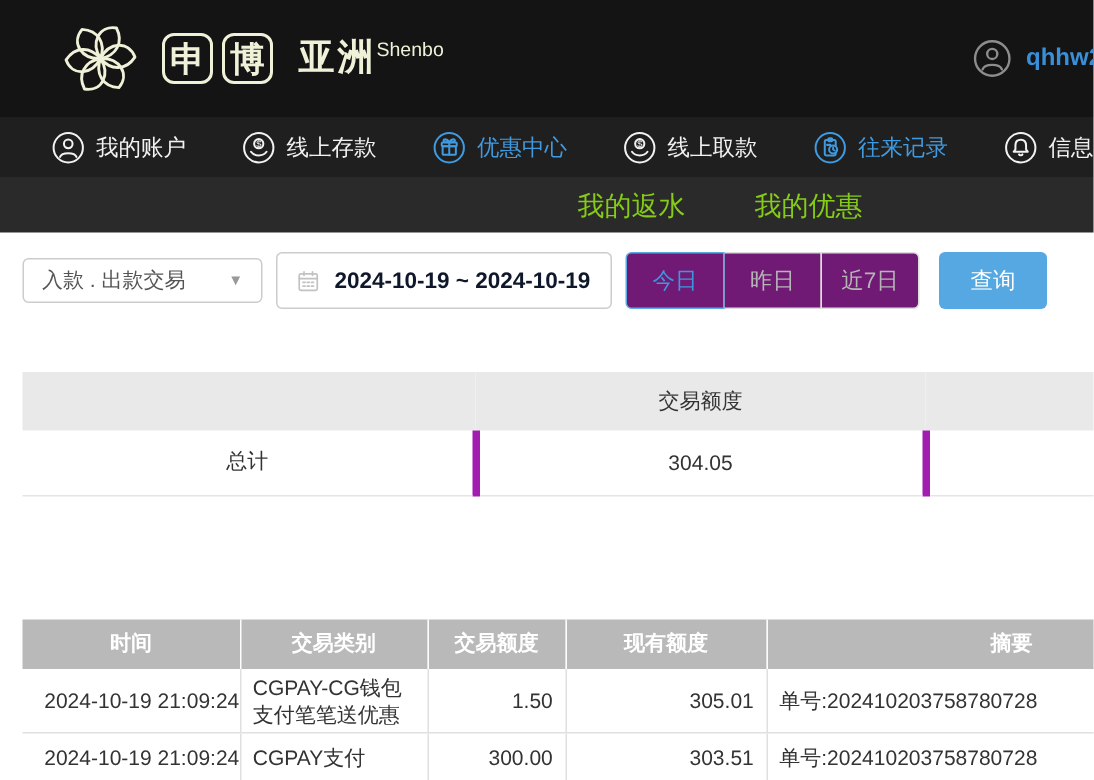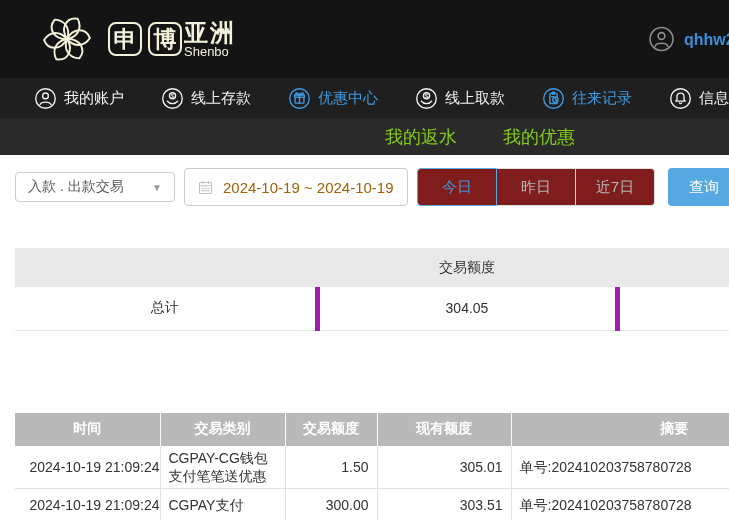--- a/index.html
+++ b/index.html
@@ -9,21 +9,21 @@
   .page { width:960px; }
 
   
   .header { width:960px; height:78px; background:#141414; position:relative;
     display:flex; align-items:center; }
   .logo { margin-left:36px; display:flex; align-items:center; color:#eff1d8; cursor:pointer; }
   .logo-flower svg { width:62px; height:62px; display:block; }
   .logo-chars { display:flex; margin-left:10px; gap:6px; }
   .logo-char { width:34px; height:34px; border:2px solid #eff1d8; border-radius:8px;
     display:flex; align-items:center; justify-content:center; font-size:23px; font-weight:bold; }
-  .logo-region { margin-left:2px; display:flex; flex-direction:column; line-height:1.05; }
+  .logo-region { margin-left:17px; display:flex; flex-direction:row; line-height:1.05; }
   .logo-region-cn { font-size:24px; font-weight:bold; letter-spacing:2px; }
   .logo-region-en { font-size:13px; }
   .user-box { position:absolute; left:648px; top:50%; transform:translateY(-50%);
     display:flex; align-items:center; gap:9px; cursor:pointer; }
   .user-box svg { width:27px; height:27px; color:#8d8d8d; display:block; }
   .user-name { color:#3a8fd9; font-size:16px; font-weight:bold; }
 
   
   .nav { width:960px; height:40px; background:#1f1f1f; display:flex; align-items:center;
     padding-left:34px; gap:37px; }
@@ -40,24 +40,24 @@
   
   .content { width:960px; padding:13px 15px 0; }
 
   .filter-bar { display:flex; align-items:center; }
   .select-box { width:160px; height:30px; border:1px solid #ccc; border-radius:4px;
     display:flex; align-items:center; padding:0 12px; color:#555; font-size:14px;
     background:#fff; cursor:pointer;justify-content:space-between; }
   .select-arrow { margin-left:auto; color:#999; font-size:10px; }
   .date-box { margin-left:9px; width:224px; height:38px; border:1px solid #ccc;
     border-radius:4px; display:flex; align-items:center; gap:9px; padding:0 12px;
-    color:#a16207; font-size:15px; cursor:pointer; }
+    color:#0f172a; font-size:15px; cursor:pointer;font-weight:bold; }
   .date-box svg { width:17px; height:17px; color:#c2c2c2; display:block; }
   .quick-group { margin-left:9px; display:flex; }
-  .quick-btn { width:80px; height:38px; background:#7f1d1d; border:1px solid #ddd;
+  .quick-btn { width:66px; height:38px; background:#701a75; border:1px solid #ddd;
     color:#b5b5b5; font-size:15px; display:flex; align-items:center; justify-content:center;
     cursor:pointer; margin-left:-1px; }
   .quick-btn:first-child { margin-left:0; border-radius:4px 0 0 4px; }
   .quick-btn:last-child { border-radius:0 4px 4px 0; }
   .quick-btn.active { border:1px solid #5aabe3; color:#3f96dc; position:relative; z-index:1; }
   .search-btn { margin-left:13px; width:72px; height:38px; background:#55a8e2; color:#fff;
     font-size:15px; border:none; border-radius:4px; cursor:pointer;
     font-family:"Liberation Sans","DejaVu Sans",sans-serif; }
 
   

